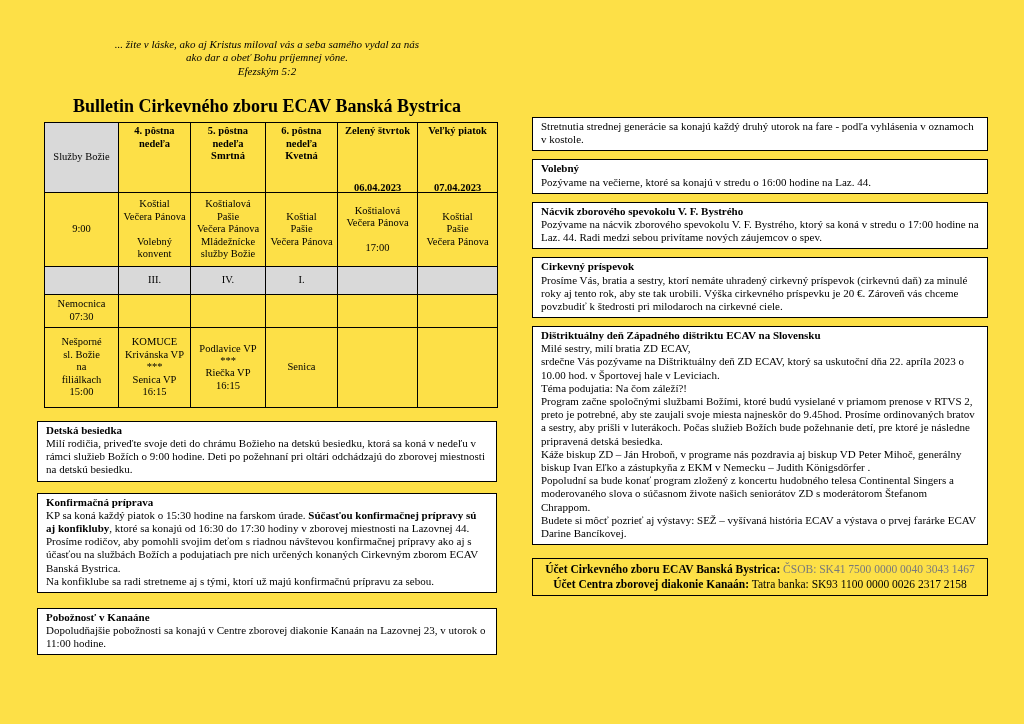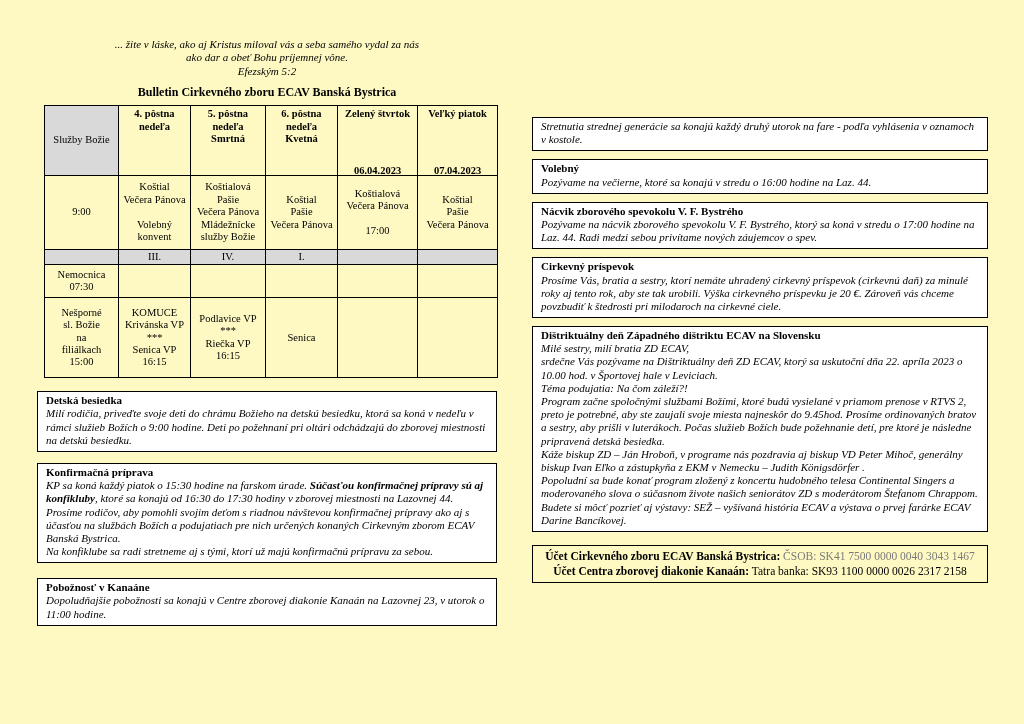--- a/index.html
+++ b/index.html
@@ -1,56 +1,56 @@
 <!DOCTYPE html>
 <html><head>
 <meta charset="utf-8">
 <style>
   html,body{margin:0;padding:0;background:#e9e9e9;}
   .page{
-    position:relative;width:1024px;height:724px;background:#fef9c3;
+    position:relative;width:1024px;height:724px;background:#fde047;
     font-family:"Liberation Serif","DejaVu Serif",serif;color:#000;
     overflow:hidden;
   }
   
   .col-left{position:absolute;left:37px;top:38px;width:460px;}
   .col-right{position:absolute;left:532px;top:117px;width:456px;}
 
   .quote{font-style:italic;font-size:11px;line-height:1.22;text-align:center;white-space:pre-line;}
   .scripture-ref{font-style:italic;font-size:11px;text-align:center;}
-  .bulletin-title{font-weight:bold;font-size:12px;text-align:center;margin-top:8px;}
+  .bulletin-title{font-weight:bold;font-size:18px;text-align:center;margin-top:19px;}
 
   table.schedule{
     border-collapse:collapse;table-layout:fixed;margin-left:7px;margin-top:5px;
     width:453px;
   }
   table.schedule td,table.schedule th{
     border:1px solid #000;padding:1px 2px;text-align:center;vertical-align:middle;
     font-size:10.5px;line-height:1.18;font-weight:normal;overflow:hidden;
   }
   .pre{white-space:pre-line;}
   .shaded{background:#d9d9d9;}
   th.corner{font-weight:bold;}
   .hwrap{display:flex;flex-direction:column;justify-content:space-between;height:64px;gap:44px;}
   .hname,.hdate{font-weight:bold;white-space:pre-line;}
   td.rowlabel{font-weight:bold;white-space:pre-line;}
   tr.hdr{height:70px;}
   tr.r1{height:74px;}
-  tr.rroman{height:15px;}
+  tr.rroman{height:28px;}
   tr.rnem{height:33px;}
   tr.rnes{height:80px;padding-left:23px;}
   col.c0{width:74px;} col.c1{width:72px;} col.c2{width:75px;}
   col.c3{width:72px;} col.c4{width:80px;} col.c5{width:80px;}
 
   .notice{
     border:1px solid #000;padding:2px 8px 4px 8px;font-size:11px;line-height:1.2;
     background:#fff;
   }
   .notice .ntitle{font-weight:bold;}
-  .notice .nbody{white-space:pre-line;font-style:italic;}
+  .notice .nbody{white-space:pre-line;}
   .col-left .notice{margin-top:11px;}
   .col-left .notice.first{margin-top:13px;}
   .col-left .notice.last{margin-top:15px;}
   .col-right .notice{margin-bottom:8px;}
   .bold-inline{font-weight:bold;}
 
   .accounts{
     border:1px solid #000;padding:3px 6px;font-size:11.5px;line-height:1.3;
     text-align:center;margin-top:13px;
   }

